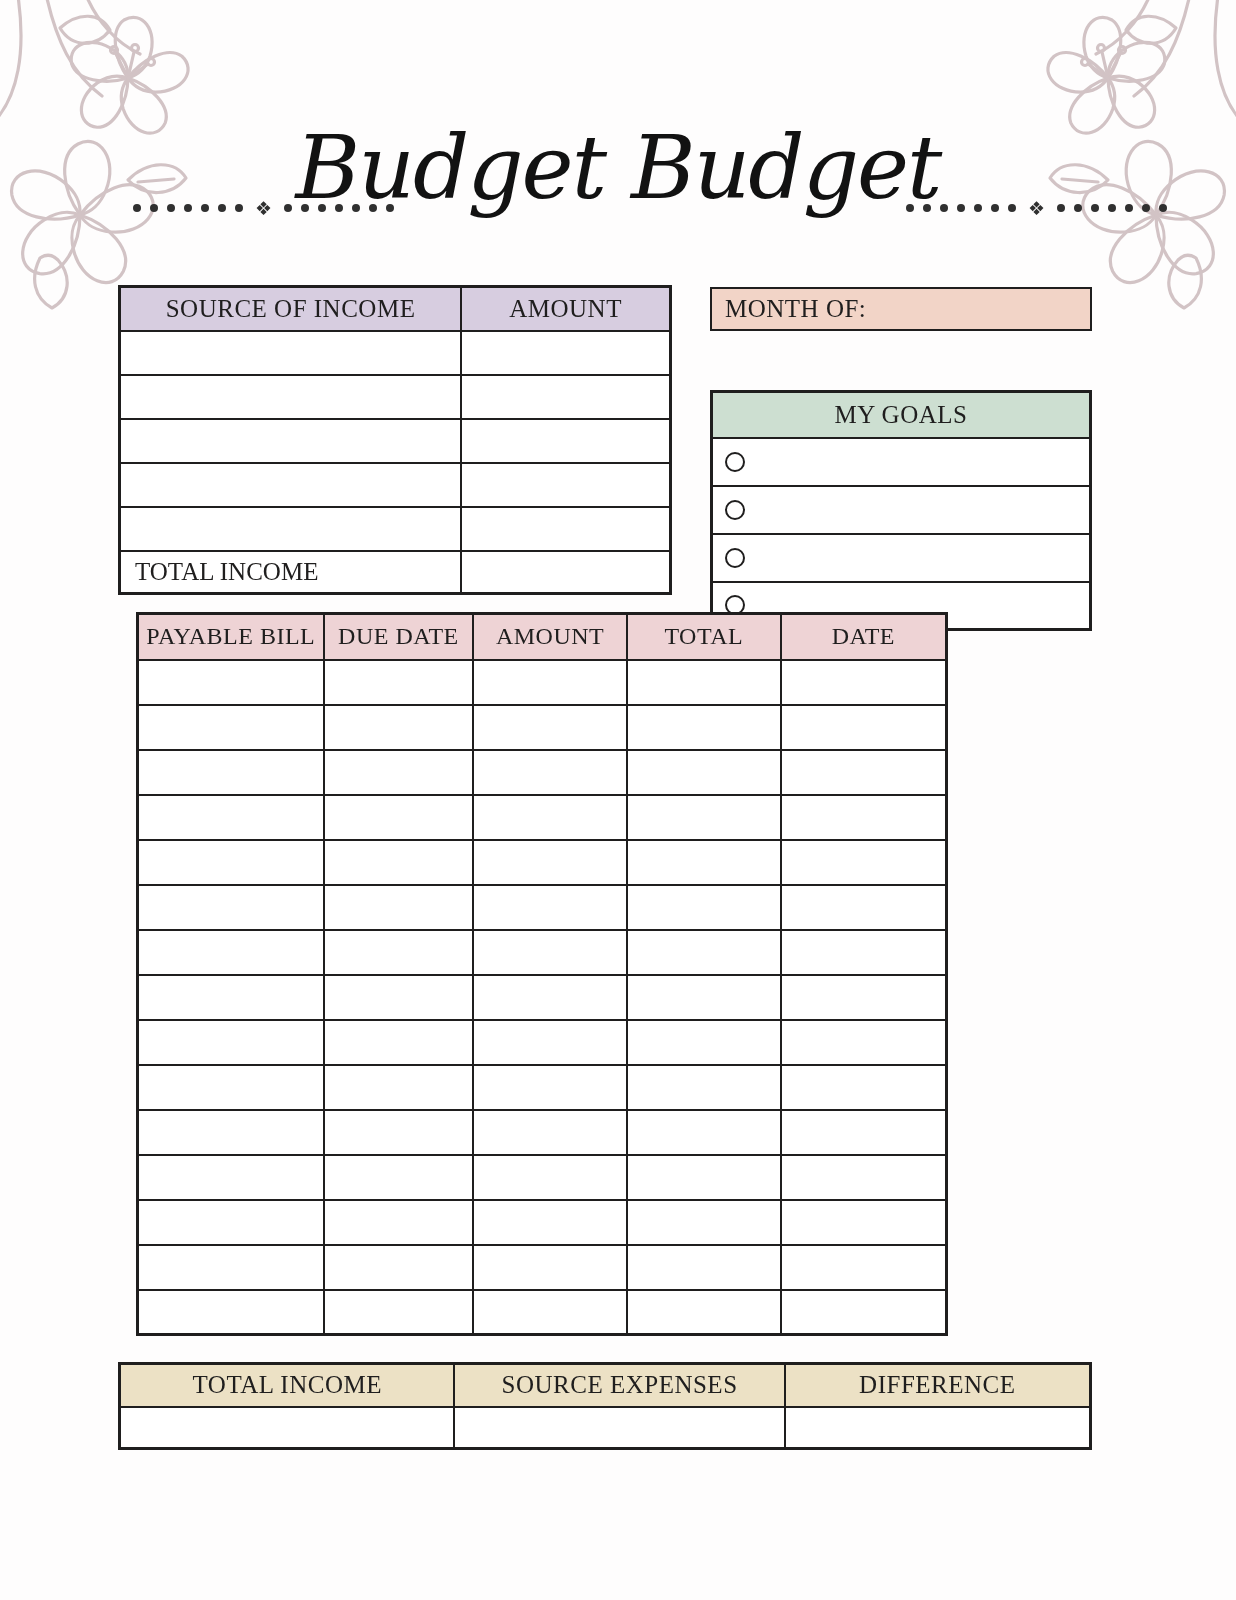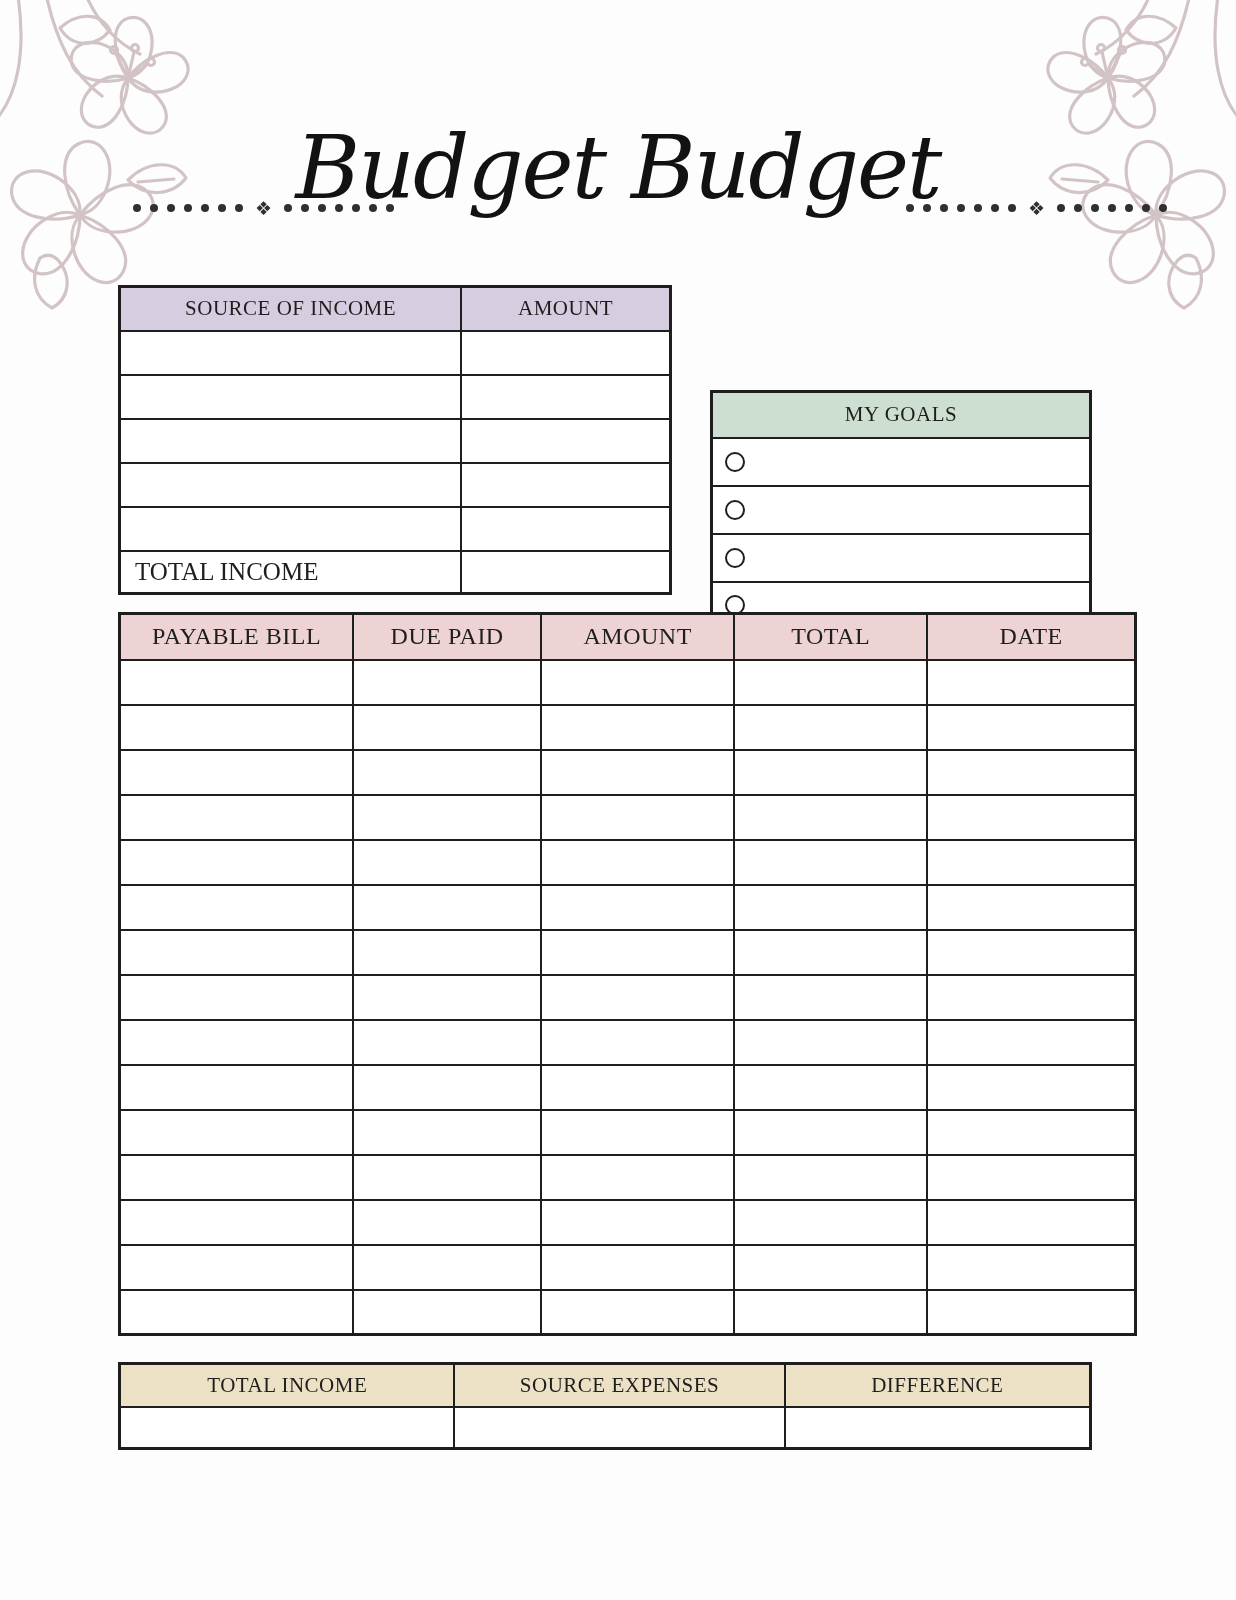--- a/index.html
+++ b/index.html
@@ -38,21 +38,21 @@
   .ornament{
     font-family:"DejaVu Sans", sans-serif;
     font-size:19px;line-height:1;color:var(--dots);
     padding:0 3px;
   }
 
   
   table{border-collapse:collapse;table-layout:fixed;width:100%;}
   table{border:3px solid var(--ink);}
   th,td{border:2px solid var(--ink);font-weight:400;}
-  th{font-size:21px;letter-spacing:.5px;}
+  th{font-size:25px;letter-spacing:.5px;}
 
   
   .income-wrap{position:absolute;left:118px;top:285px;width:554px;}
   .income-wrap thead th{height:44px;background:var(--lavender);text-align:center;}
   .income-wrap tbody td{height:44px;background:#fff;}
   .income-wrap tfoot td{height:43px;background:#fff;font-size:25px;}
   .income-wrap tfoot td:first-child{padding-left:14px;text-align:left;}
 
   
   .month-box{
@@ -65,21 +65,21 @@
   
   .goals-wrap{position:absolute;left:710px;top:351px;width:382px;margin-top:39px;}
   .goals-wrap thead th{height:46px;background:var(--sage);text-align:center;}
   .goals-wrap tbody td{height:48px;background:#fff;vertical-align:middle;}
   .goal-circle{
     display:inline-block;width:20px;height:20px;border-radius:50%;
     border:2.5px solid var(--ink);margin-left:12px;vertical-align:middle;
   }
 
   
-  .bills-wrap{position:absolute;left:118px;top:612px;width:1019px;}
+  .bills-wrap{position:absolute;left:136px;top:612px;width:812px;}
   .bills-wrap thead th{height:46px;background:var(--pink);text-align:center;font-size:24px;}
   .bills-wrap tbody td{height:45px;background:#fff;}
 
   
   .summary-wrap{position:absolute;left:118px;top:1362px;width:974px;}
   .summary-wrap thead th{height:43px;background:var(--tan);text-align:center;}
   .summary-wrap tbody td{height:42px;background:#fff;}
 </style>
 </head>
 <body>
@@ -228,20 +228,23 @@
         </tbody>
       <tfoot>
         <tr>
           <td>TOTAL INCOME</td>
           <td></td>
         </tr>
       </tfoot>
     </table>
   </div>
 
+  <div class="month-box">
+    <span>MONTH OF:</span>
+  </div>
 
   <div class="goals-wrap">
     <table>
       <thead>
         <tr>
           <th>MY GOALS</th>
         </tr>
       </thead>
       <tbody>
         <tr>
@@ -273,21 +276,21 @@
       <colgroup>
         <col style="width:23%">
           <col style="width:18.5%">
           <col style="width:19%">
         <col style="width:19%">
           <col style="width:20.5%">
       </colgroup>
       <thead>
         <tr>
           <th>PAYABLE BILL</th>
-          <th>DUE PAID</th>
+          <th>DUE DATE</th>
           <th>AMOUNT</th>
           <th>TOTAL</th>
           <th>DATE</th>
         </tr>
       </thead>
       <tbody>
         <tr>
           <td></td>
           <td></td>
           <td></td>

